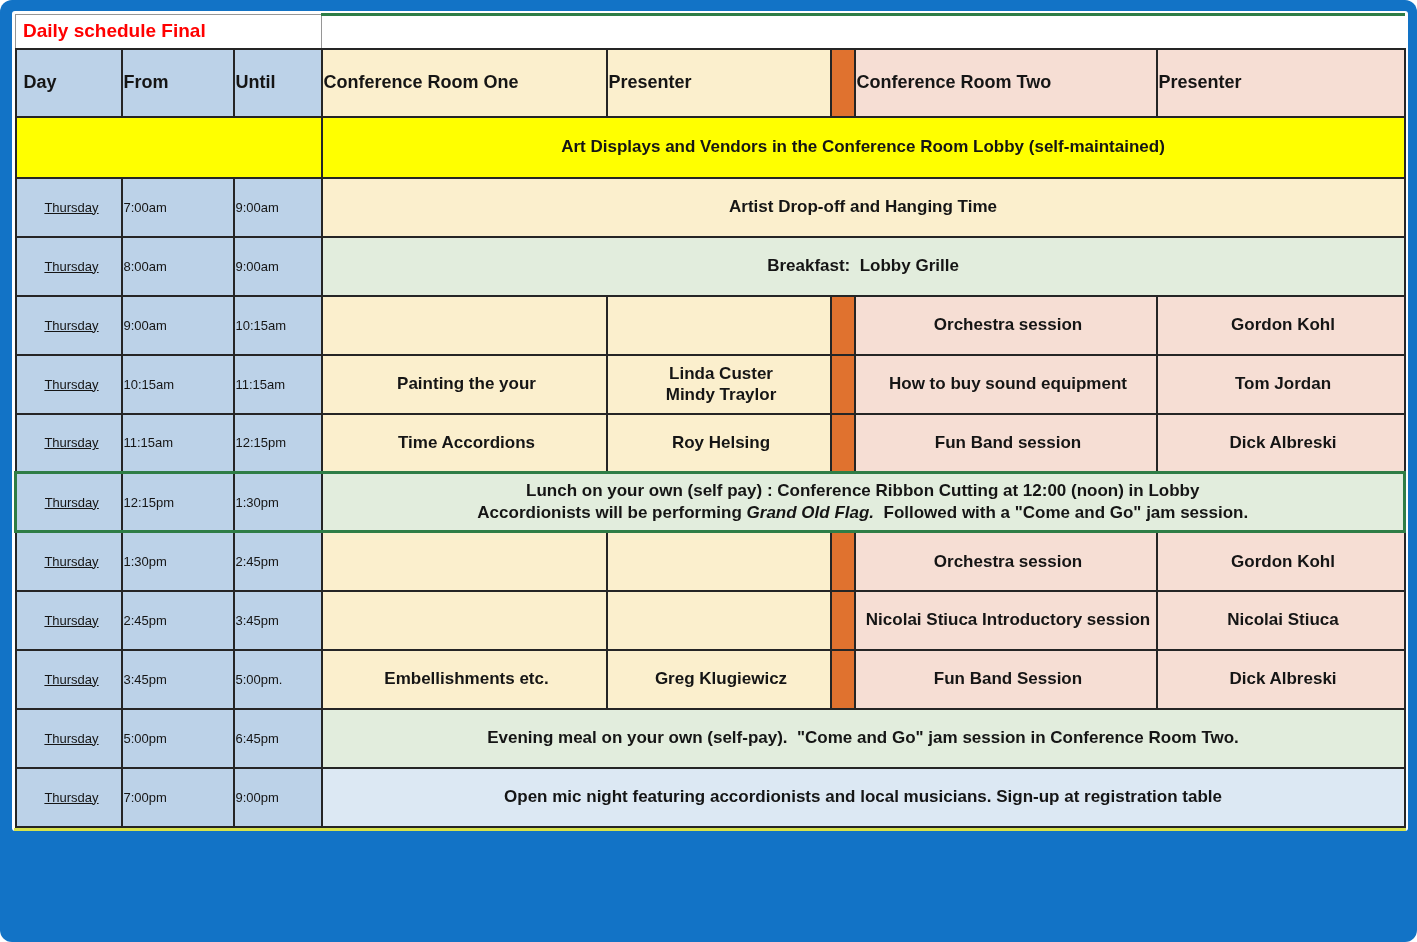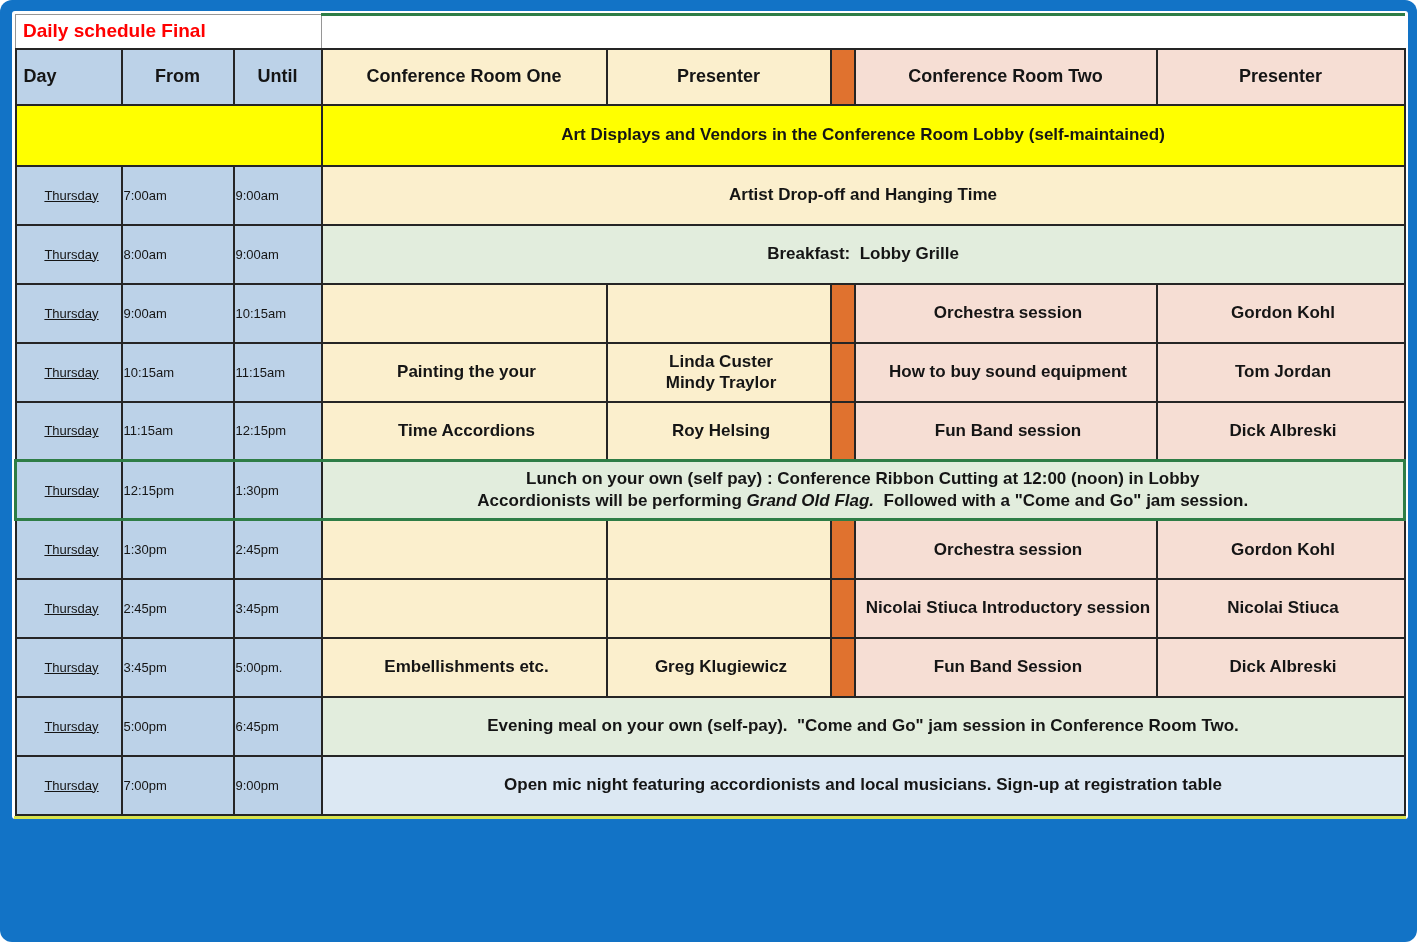--- a/index.html
+++ b/index.html
@@ -11,32 +11,32 @@
   html,body{margin:0;padding:0;background:#ffffff;}
   body{font-family:"Liberation Sans",sans-serif;color:#151515;}
   .frame{width:1417px;height:942px;box-sizing:border-box;background:var(--frame);
          border-radius:12px;padding:11px 12px;}
   .sheet{background:#ffffff;border-radius:3px;padding:2px 2px 0 2px;display:inline-block;}
   table{border-collapse:collapse;table-layout:fixed;width:1389px;}
   td{border:2px solid var(--grid);vertical-align:middle;overflow:hidden;box-sizing:border-box;}
 
   
   .h-title td{height:34px;}
-  .h-head td{height:56px;}
+  .h-head td{height:68px;}
   .h-banner td{height:61px;}
   .h-row td{height:59px;}
   .h-footer td{height:61px;}
 
   
   .title-cell{background:#fff;border:1px solid #969696;color:var(--title_red);
               font-weight:bold;font-size:19px;padding-left:7px;}
   .title-spacer{background:#fff;border:1px solid #fff;border-top:3px solid var(--accent_green);}
 
   
-  .h{font-weight:bold;font-size:18px;text-align:center;}
+  .h{font-weight:bold;font-size:18px;text-align:left;}
   .h-day{text-align:left;padding-left:7px;}
   .bg-hblue{background:var(--header_blue);}
   .bg-cream{background:var(--cream);}
   .bg-pink{background:var(--pink);margin-top:22px;}
   .bg-green{background:var(--green);}
   .bg-lblue{background:var(--light_blue);}
   .bg-yellow{background:var(--yellow);}
 
   
   .daycell{background:var(--header_blue);font-size:13px;padding-left:7px;text-align:center;text-decoration:underline;}

